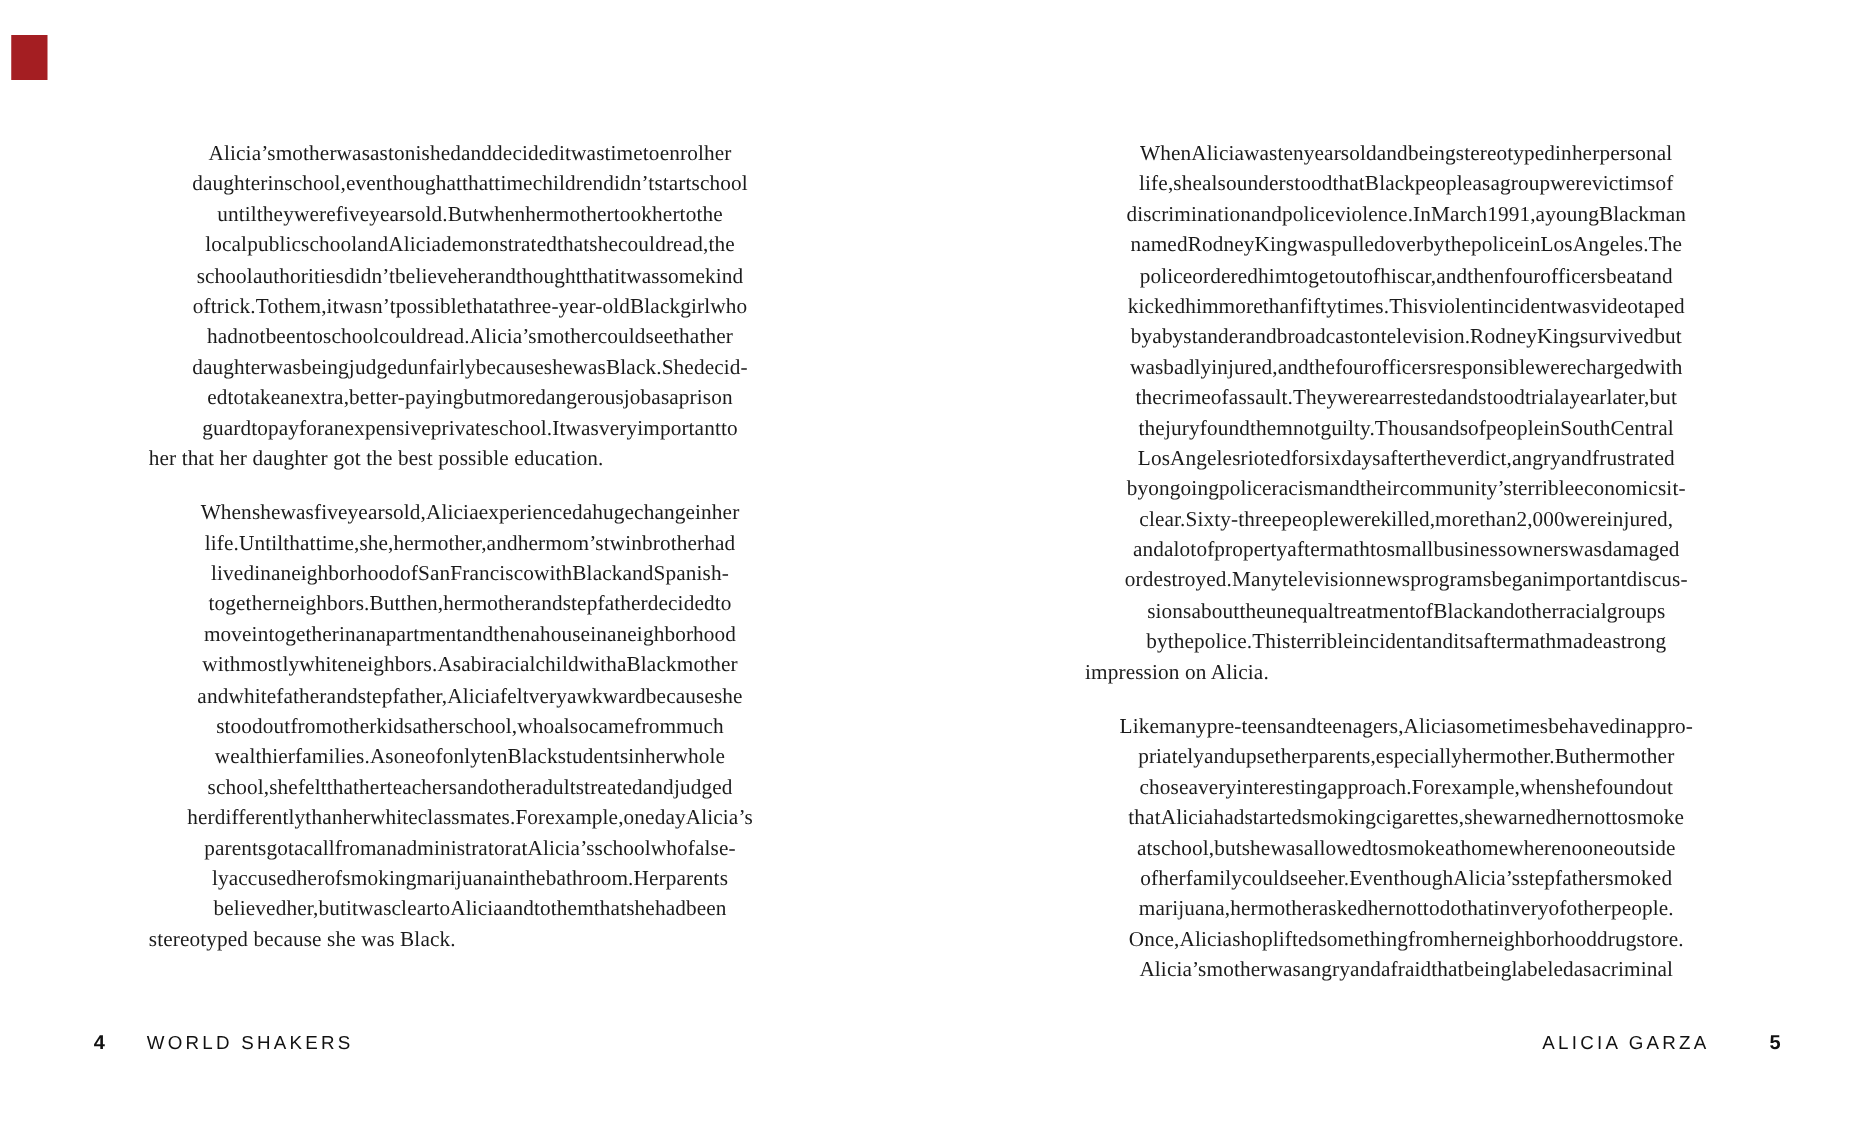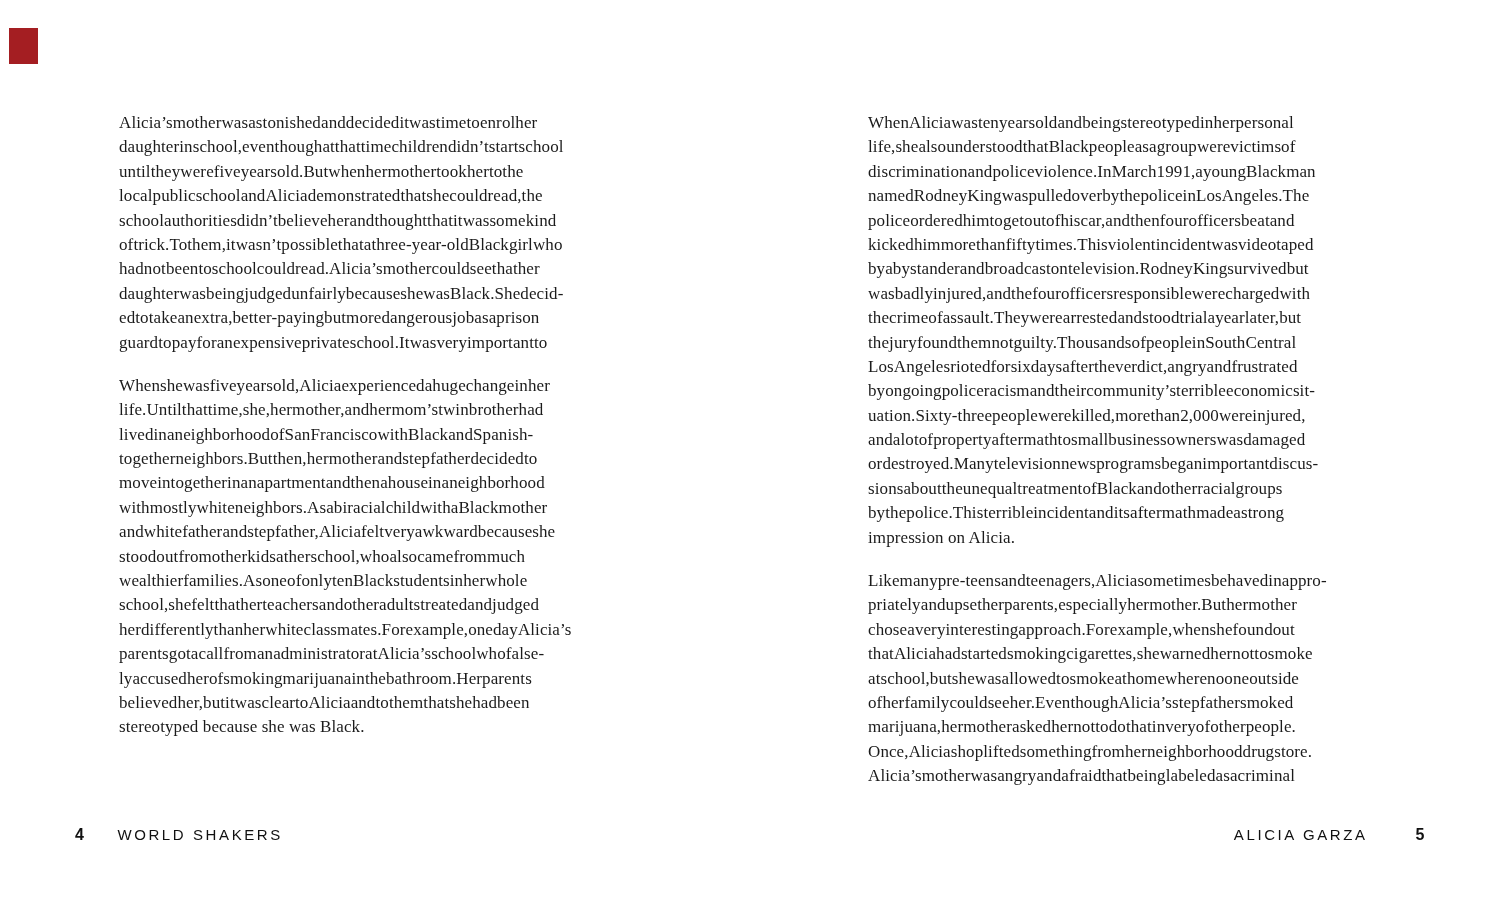--- a/index.html
+++ b/index.html
@@ -29,21 +29,21 @@
   .text-col-right { left: 868px; }
   .paragraph + .paragraph { margin-top: 19px; }
   .tline {
     height: 24.4px;
     line-height: 24.4px;
     letter-spacing: 0.1px;
   }
   .tline.just {
     display: flex;
     flex-flow: row nowrap;
-    justify-content: flex-start;
+    justify-content: center;
     white-space: nowrap;
   }
   .folio {
     position: absolute;
     top: 826px;
     display: flex;
     align-items: baseline;
     font-family: "Liberation Sans", sans-serif;
     color: #111111;
   }
@@ -204,20 +204,21 @@
         <span>an</span>
         <span>expensive</span>
         <span>private</span>
         <span>school.</span>
         <span>It</span>
         <span>was</span>
         <span>very</span>
         <span>important</span>
         <span>to</span>
       </div>
+      <div class="tline">her that her daughter got the best possible education.</div>
     </div>
     <div class="paragraph">
       <div class="tline just">
         <span>When</span>
         <span>she</span>
         <span>was</span>
         <span>five</span>
         <span>years</span>
         <span>old,</span>
         <span>Alicia</span>
@@ -578,21 +579,21 @@
         <span>police</span>
         <span>racism</span>
         <span>and</span>
         <span>their</span>
         <span>community’s</span>
         <span>terrible</span>
         <span>economic</span>
         <span>sit-</span>
       </div>
       <div class="tline just">
-        <span>uation.</span>
+        <span>clear.</span>
         <span>Sixty-three</span>
         <span>people</span>
         <span>were</span>
         <span>killed,</span>
         <span>more</span>
         <span>than</span>
         <span>2,000</span>
         <span>were</span>
         <span>injured,</span>
       </div>

